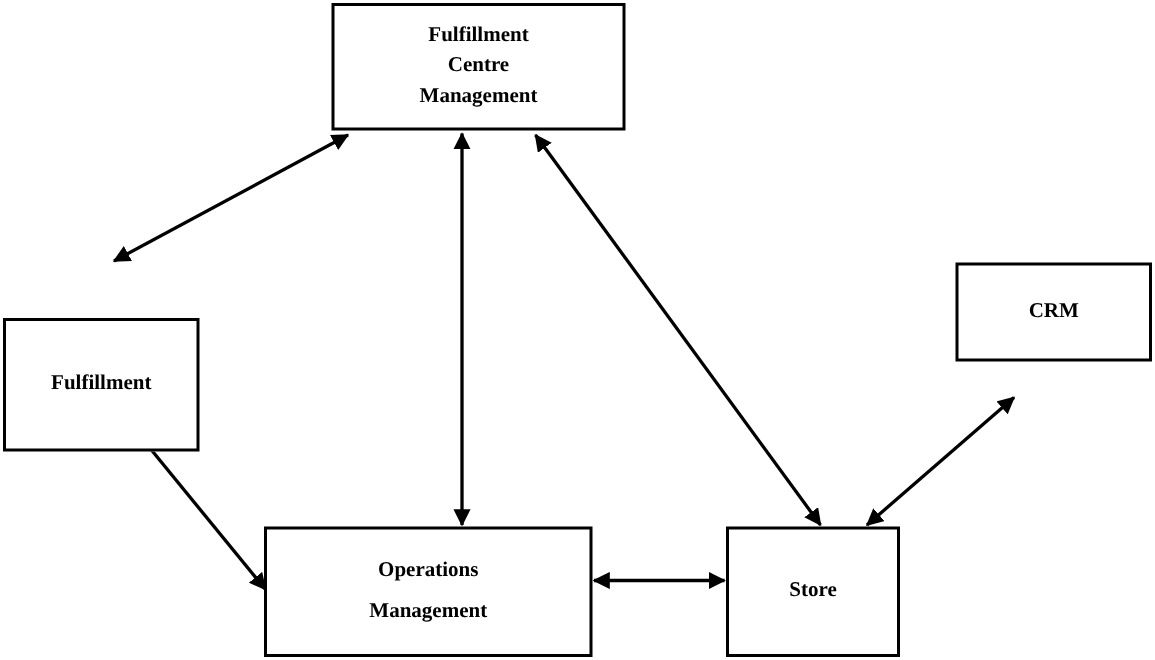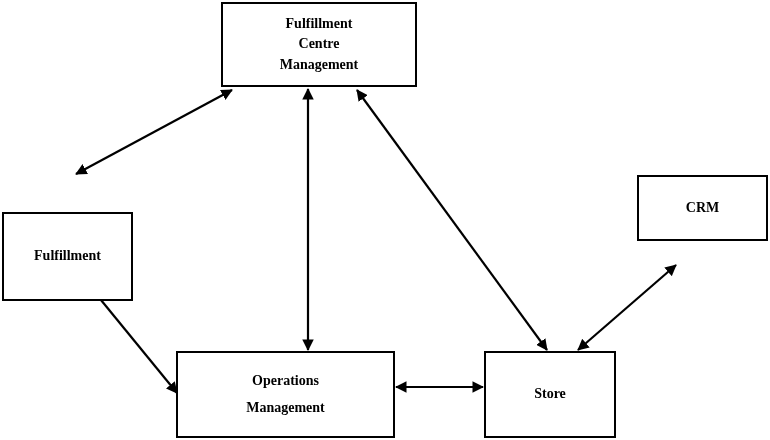--- a/index.html
+++ b/index.html
@@ -41,21 +41,21 @@
     top: 0;
     width: 770px;
     height: 440px;
     z-index: 1;
   }
   
   #node-dc        { left: 221px; top: 2px;   width: 196px; height: 85px; }
   #node-ful       { left: 2px;   top: 176px; width: 131px; height: 89px; margin-top: 36px; }
   #node-crm       { left: 637px; top: 175px; width: 131px; height: 66px; }
   #node-merch     { left: 176px; top: 351px; width: 219px; height: 87px; }
-  #node-store     { left: 484px; top: 351px; width: 132px; height: 87px; }
+  #node-store     { left: 484px; top: 351px; width: 116px; height: 87px; }
   #node-merch .line { line-height: 1.9; }
   #node-store .line { line-height: 1.9; }
 </style>
 </head>
 <body>
 
 <div id="canvas">
 
   <svg id="edges" viewBox="0 0 770 440" xmlns="http://www.w3.org/2000/svg">
     <defs>

